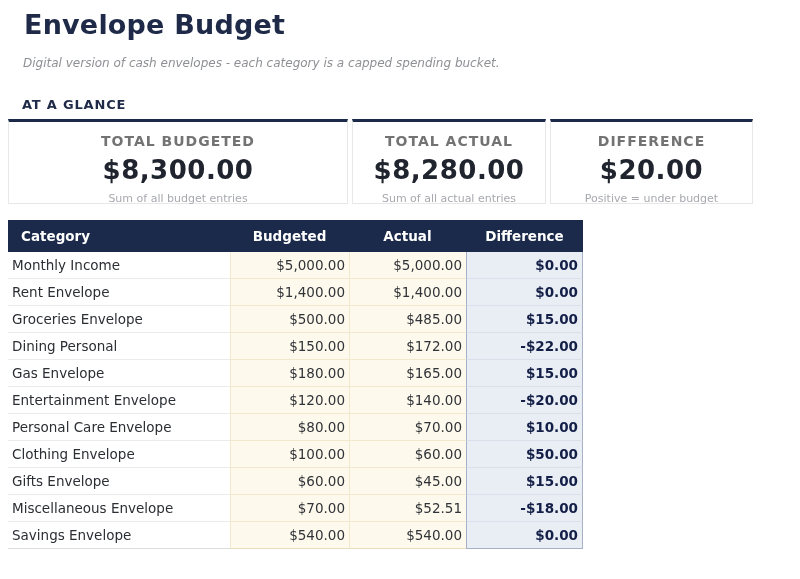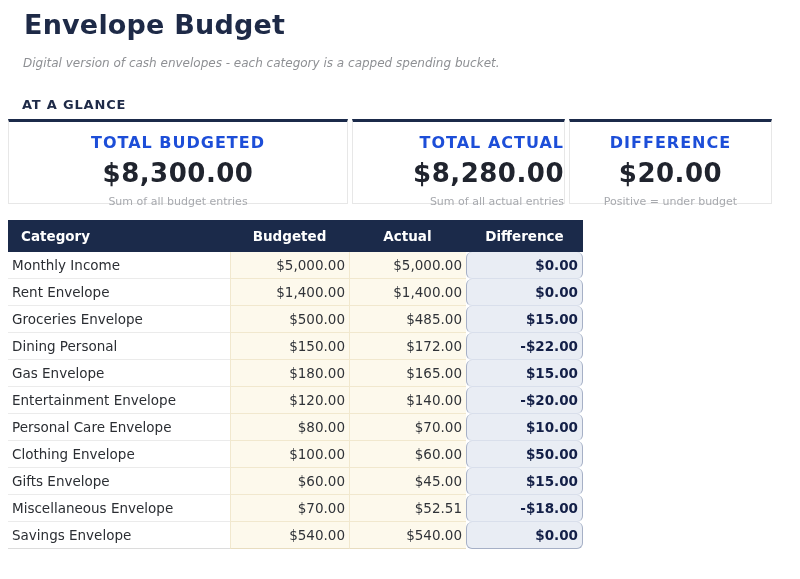--- a/index.html
+++ b/index.html
@@ -42,26 +42,26 @@
     background: #ffffff;
     border-top: 3px solid #1b2a4a;
     border-left: 1px solid #e7e7e7;
     border-right: 1px solid #e7e7e7;
     border-bottom: 1px solid #e7e7e7;
     text-align: center;
     height: 85px;
     padding-top: 11px;
   }
   .card-1 { width: 340px; margin-right: 4px; }
-  .card-2 { width: 213px; margin-right: 4px; text-align: right; }
+  .card-2 { width: 194px; margin-right: 4px; }
   .card-3 { width: 203px; }
   .card-label {
-    font-size: 16px;
-    font-weight: bold;
-    color: #1d4ed8;
+    font-size: 14px;
+    font-weight: bold;
+    color: #737373;
     letter-spacing: 1px;
   }
   .card-value {
     margin-top: 6px;
     font-size: 26px;
     font-weight: bold;
     color: #20242e;
     letter-spacing: 0.5px;
   }
   .card-caption {
@@ -118,21 +118,20 @@
   }
   td.difference {
     background: #e9edf4;
     color: #131f47;
     font-weight: bold;
     text-align: right;
     padding-right: 4px;
     border-left: 1px solid #a6b0c6;
     border-right: 1px solid #a6b0c6;
     border-bottom: 1px solid #d9dfeb;
-    border-radius: 6px;
   }
   tbody tr:last-child td.category   { border-bottom: 1px solid #dcdcdc; }
   tbody tr:last-child td.budgeted,
   tbody tr:last-child td.actual     { border-bottom: 1px solid #e8ddc0; }
   tbody tr:last-child td.difference { border-bottom: 1px solid #a6b0c6; }
 </style>
 </head>
 <body>
 
 <div class="page">

